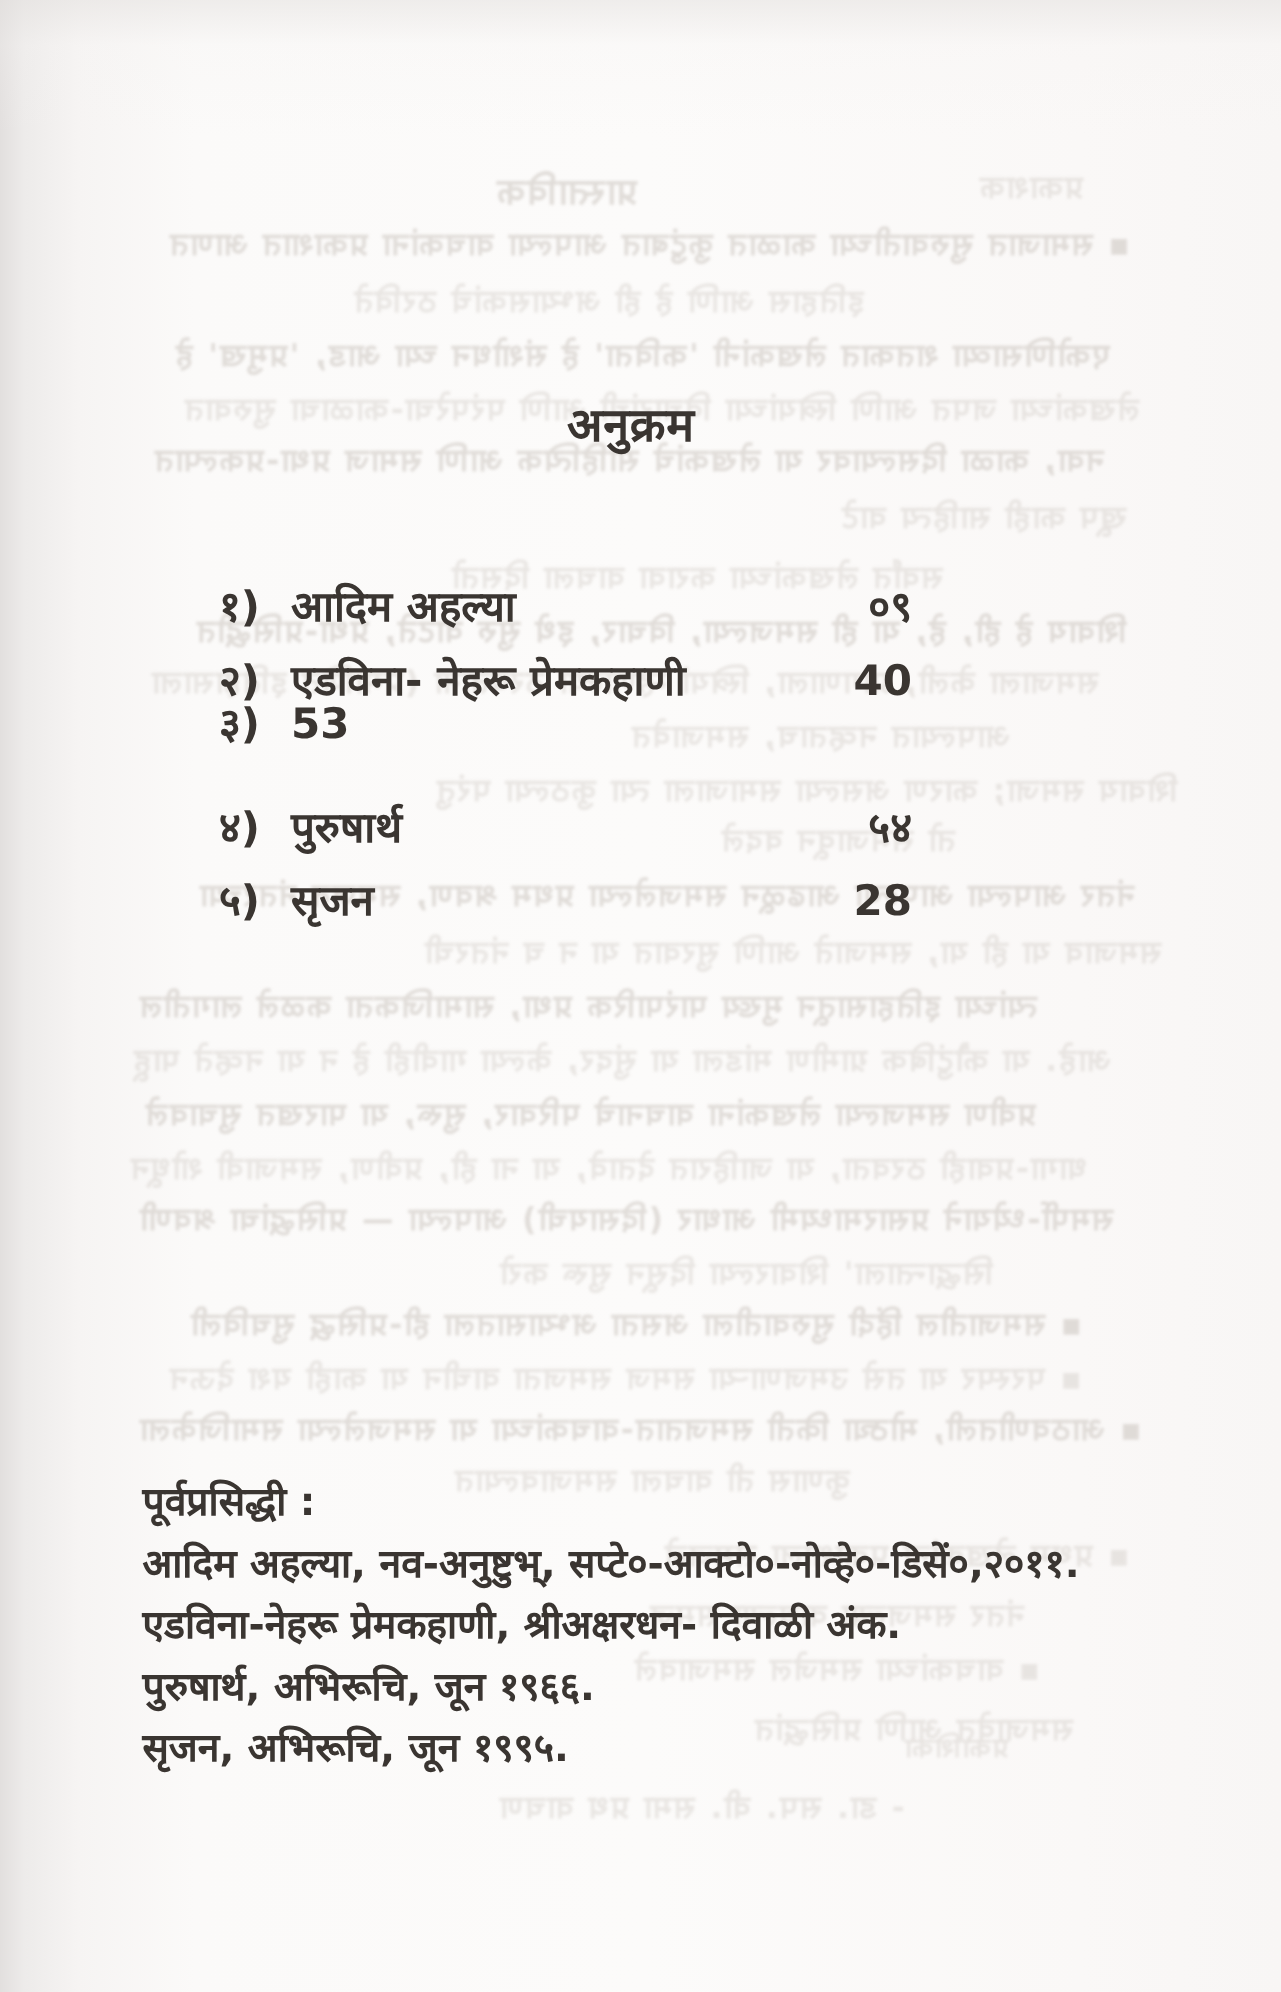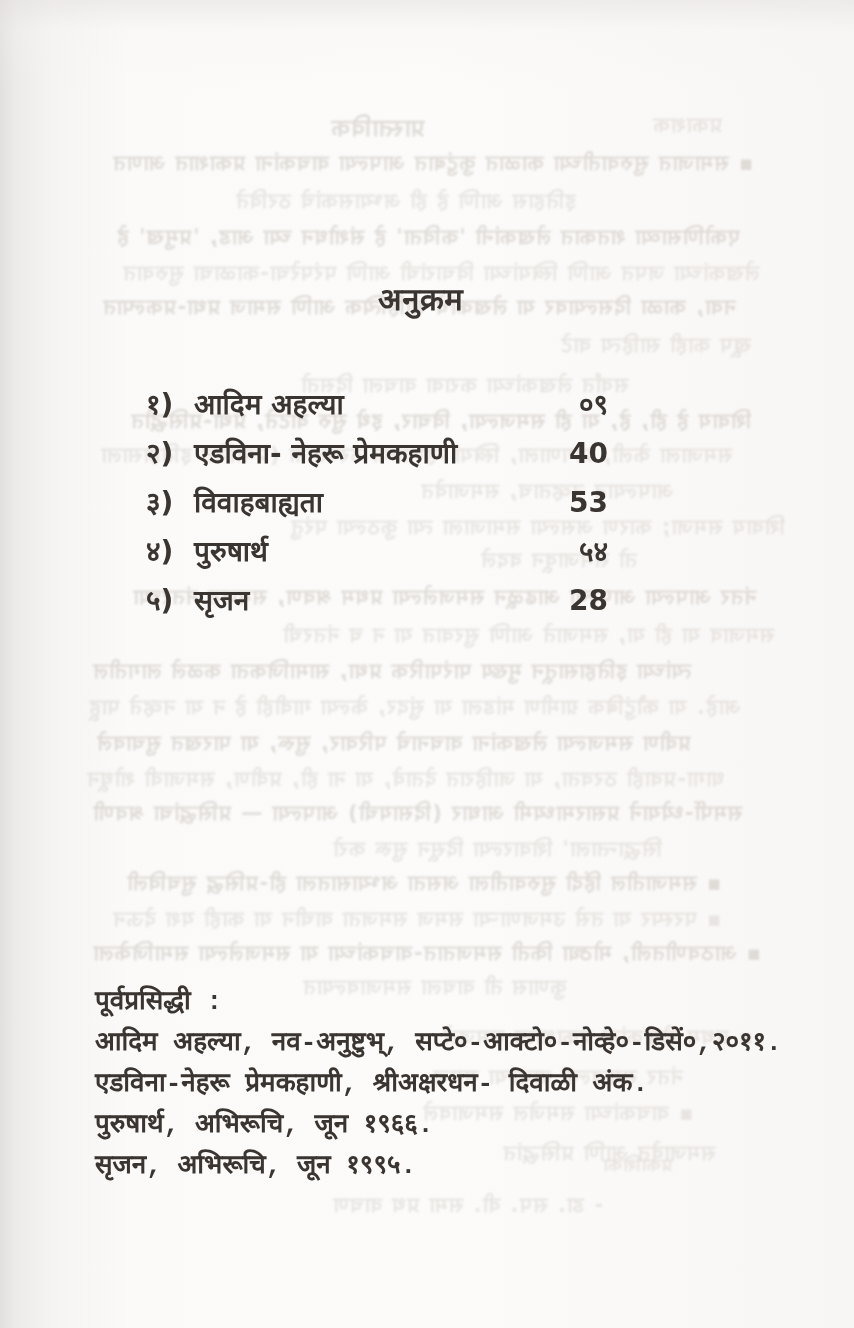--- a/index.html
+++ b/index.html
@@ -31,36 +31,35 @@
   }
   .g-light{ opacity:.40; }
   .g-big{ font-size:24px; }
   .g-small{ font-size:18px; }
   
   .ink{ color:#3a3531; }
   .page-title{
     position:absolute; left:378px; top:261px;
     font-size:31px; font-weight:700;
     letter-spacing:.5px;
-    margin-top:16px;
   }
   .toc{
     position:absolute; left:146px; top:364px; width:462px;
   }
   .toc-row{
     display:flex; align-items:baseline;
     height:49px;
     font-size:28px; font-weight:700;
   }
   .toc-num{ width:48px; flex:0 0 auto; }
   .toc-label{ flex:1 1 auto;margin-top:20px; }
   .toc-page{ flex:0 0 auto; }
   .pub{
     position:absolute; left:95px; top:984px;
-    font-size:26px; font-weight:600;font-family:Liberation Mono, monospace;
+    font-size:26px; font-weight:600;
   }
   .pub-heading{ line-height:36px; }
   .pub-line{ line-height:36px; margin-top:5px; }
 </style>
 </head>
 <body>
 
 <div class="page">
 
   <div class="ghost g-big" style="left:330px; top:110px;">प्रास्ताविक</div>
@@ -104,21 +103,20 @@
       <span class="toc-label">आदिम अहल्या</span>
       <span class="toc-page">०९</span>
     </div>
     <div class="toc-row">
       <span class="toc-num">२)</span>
       <span class="toc-label">एडविना- नेहरू प्रेमकहाणी</span>
       <span class="toc-page">40</span>
     </div>
     <div class="toc-row">
       <span class="toc-num">३)</span>
-      <span class="toc-label">विवाहबाह्यता</span>
       <span class="toc-page">53</span>
     </div>
     <div class="toc-row">
       <span class="toc-num">४)</span>
       <span class="toc-label">पुरुषार्थ</span>
       <span class="toc-page">५४</span>
     </div>
     <div class="toc-row">
       <span class="toc-num">५)</span>
       <span class="toc-label">सृजन</span>

